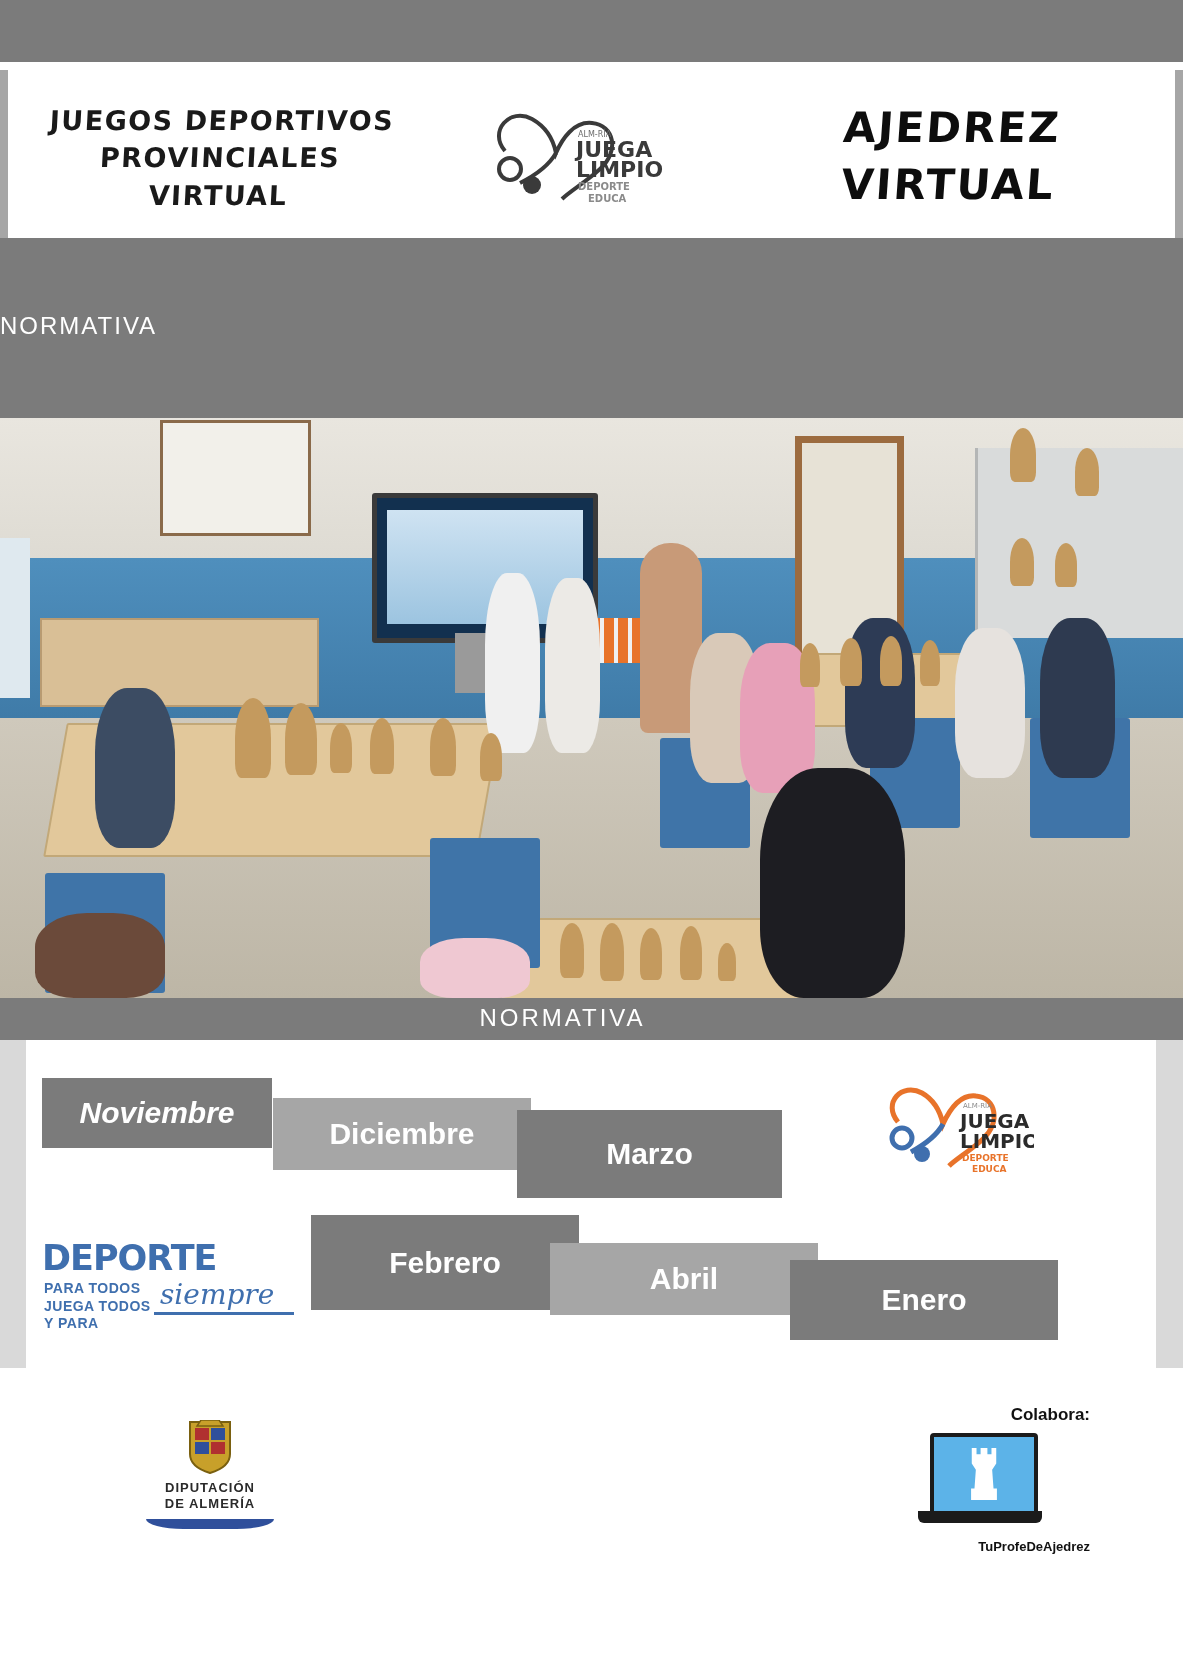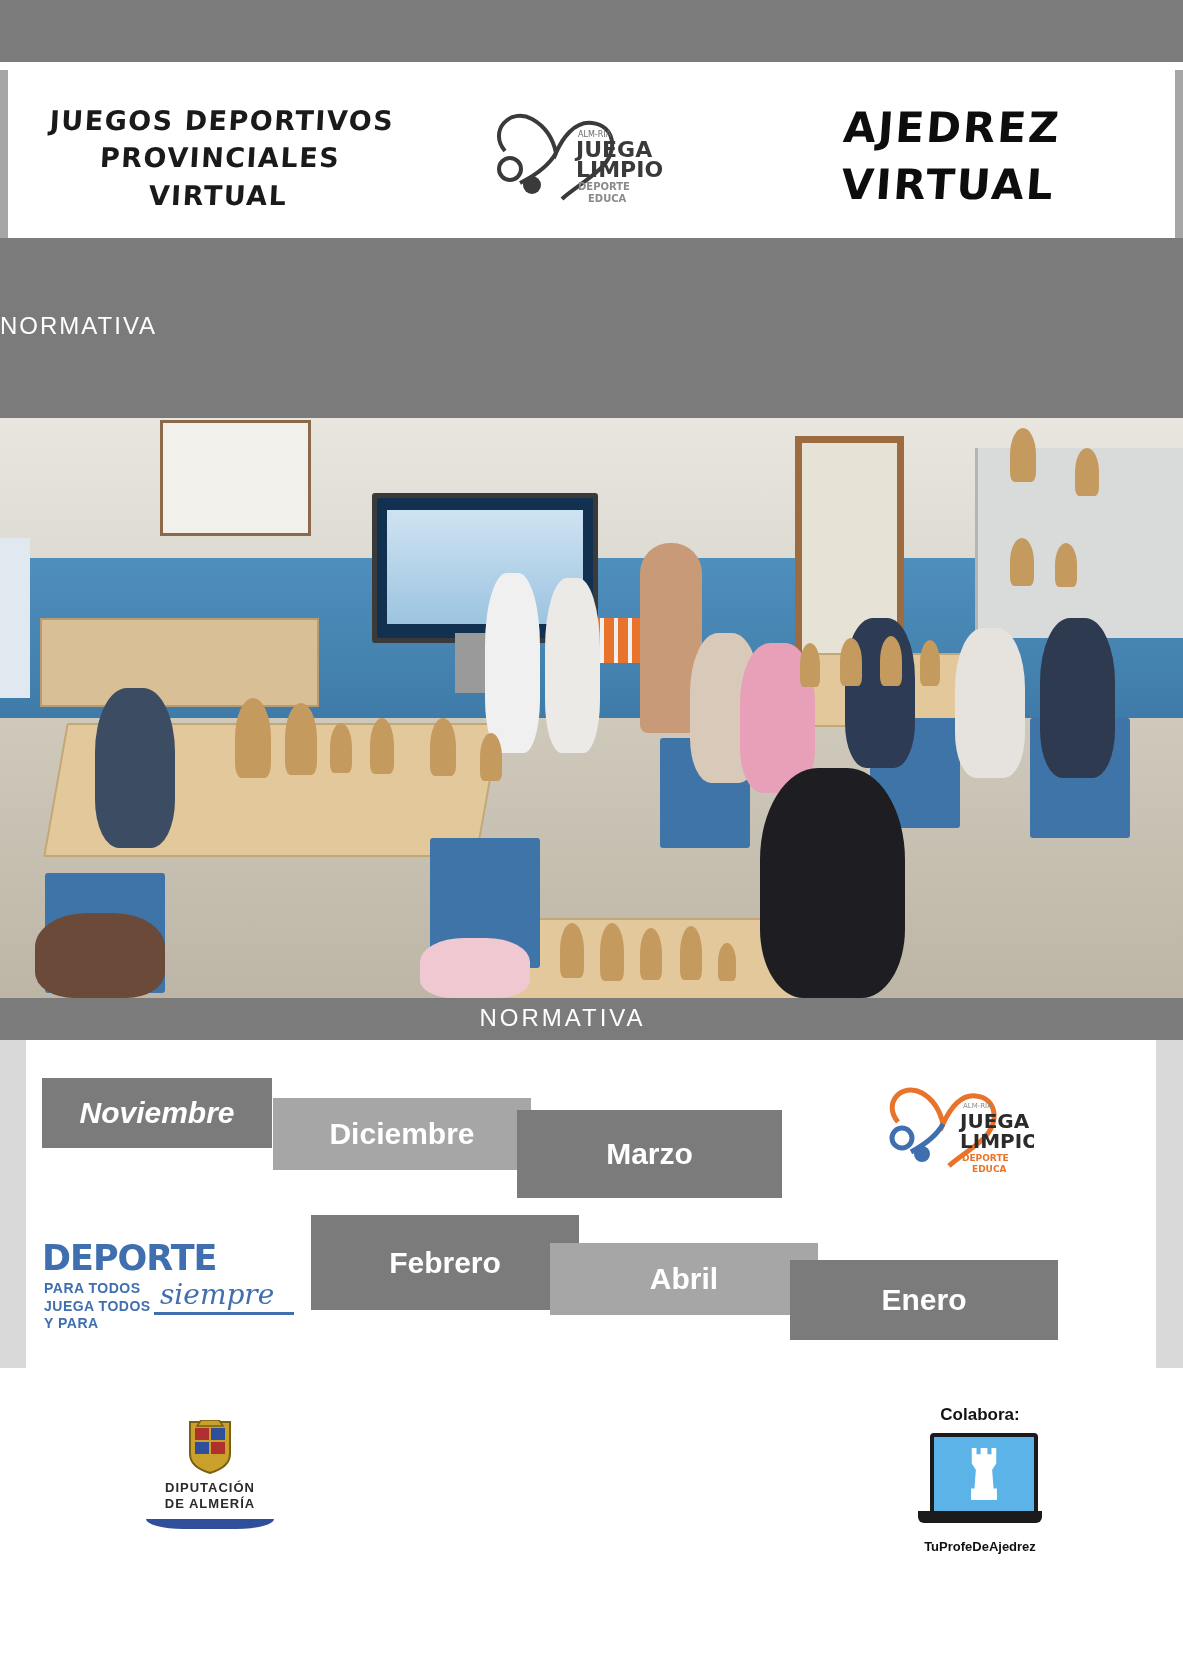--- a/index.html
+++ b/index.html
@@ -314,21 +314,21 @@
   .dip-bar {
     margin: 6px auto 0 auto;
     width: 128px; height: 10px;
     background: #2f4f9b;
     border-radius: 0 0 60px 60px / 0 0 16px 16px;
   }
   .colabora {
     position: absolute;
     left: 870px; top: 1405px;
     width: 220px;
-    text-align: center;
+    text-align: right;
   }
   .colabora-title {
     color: #111;
     font-size: 17px;
     font-weight: bold;
     margin-bottom: 8px;
   }
   .laptop {
     width: 124px; height: 100px;
     margin: 0 auto;

